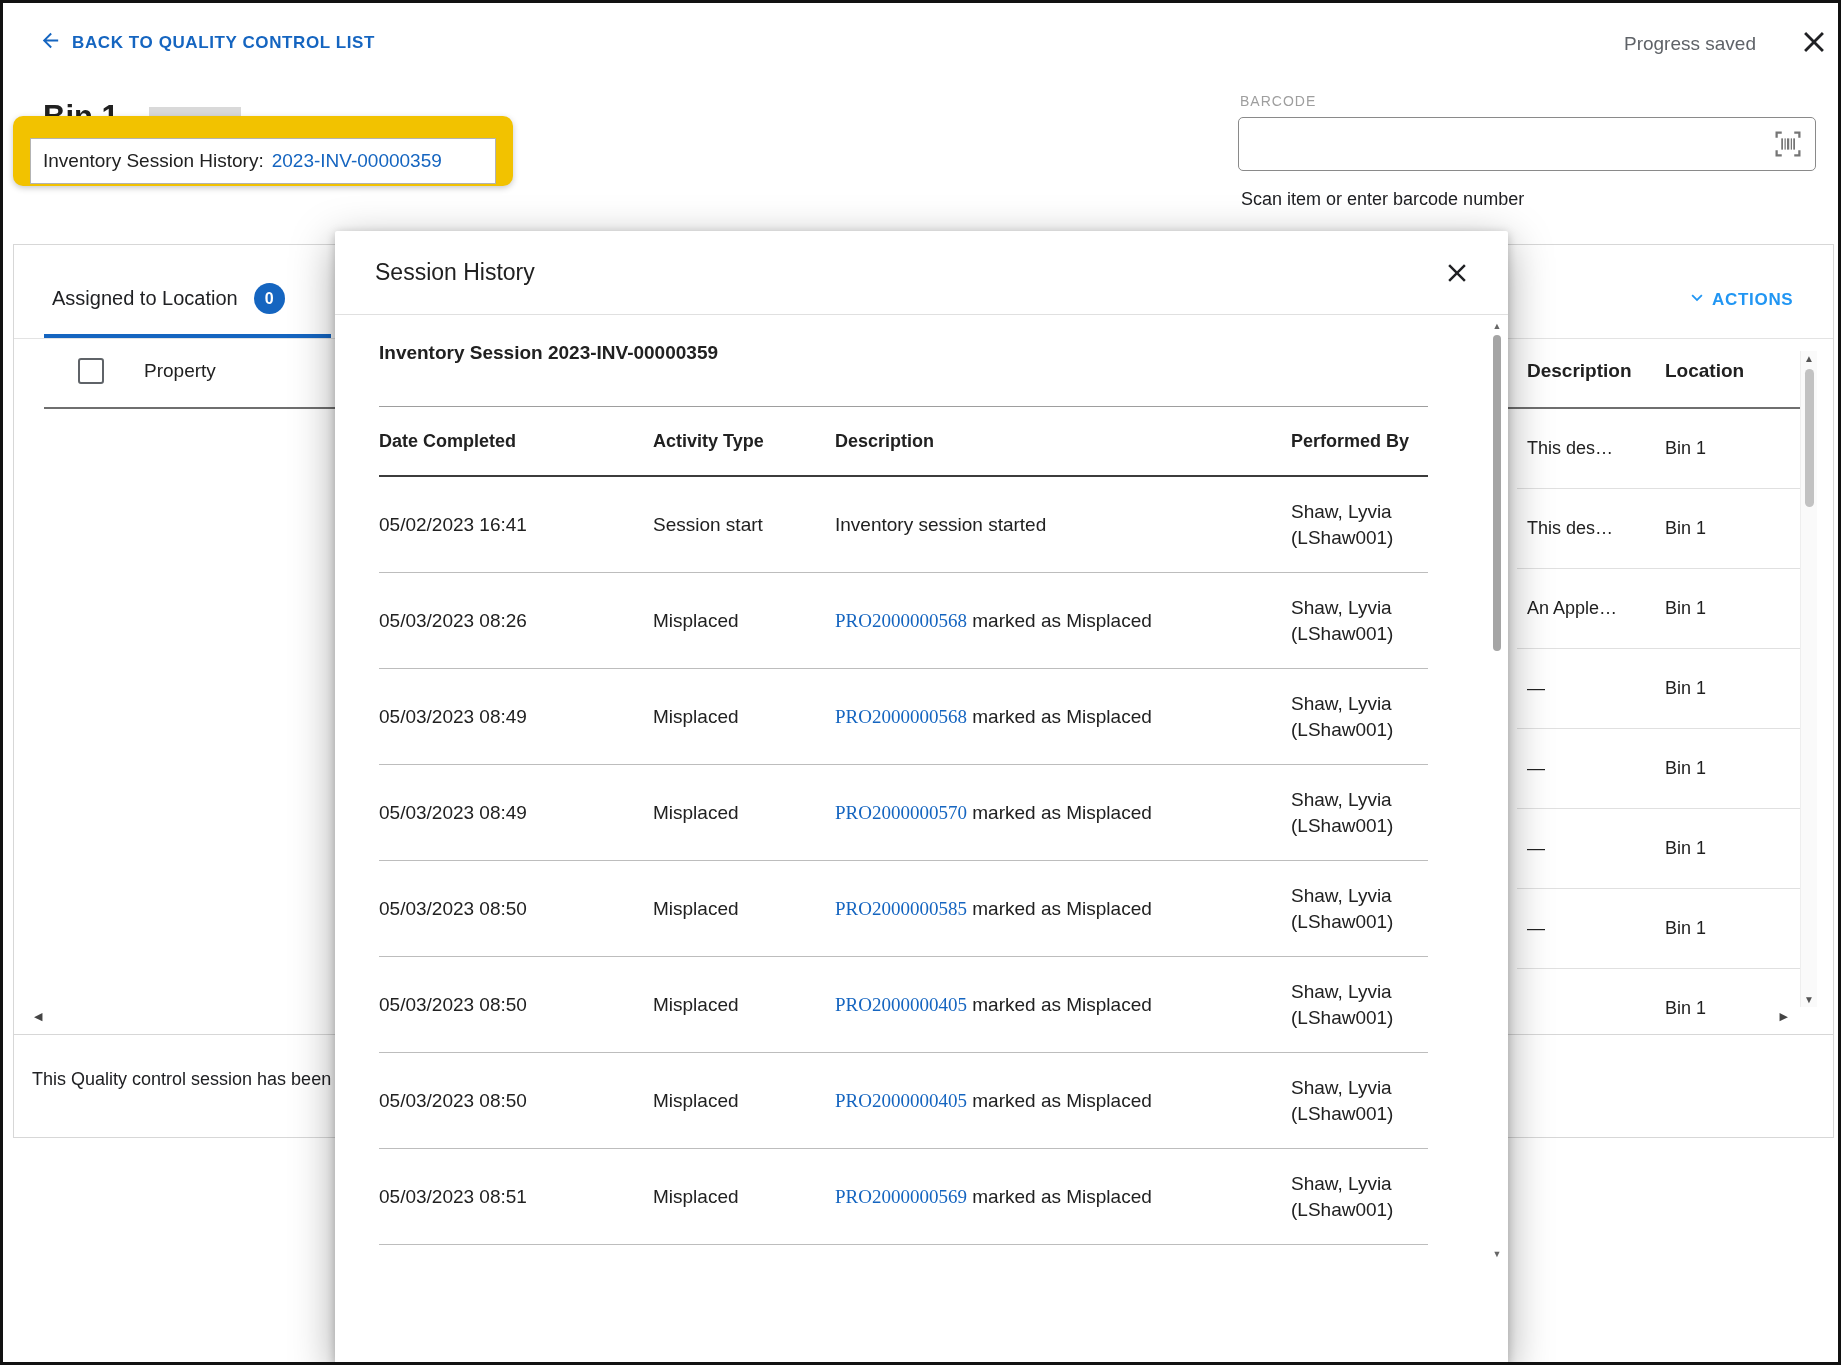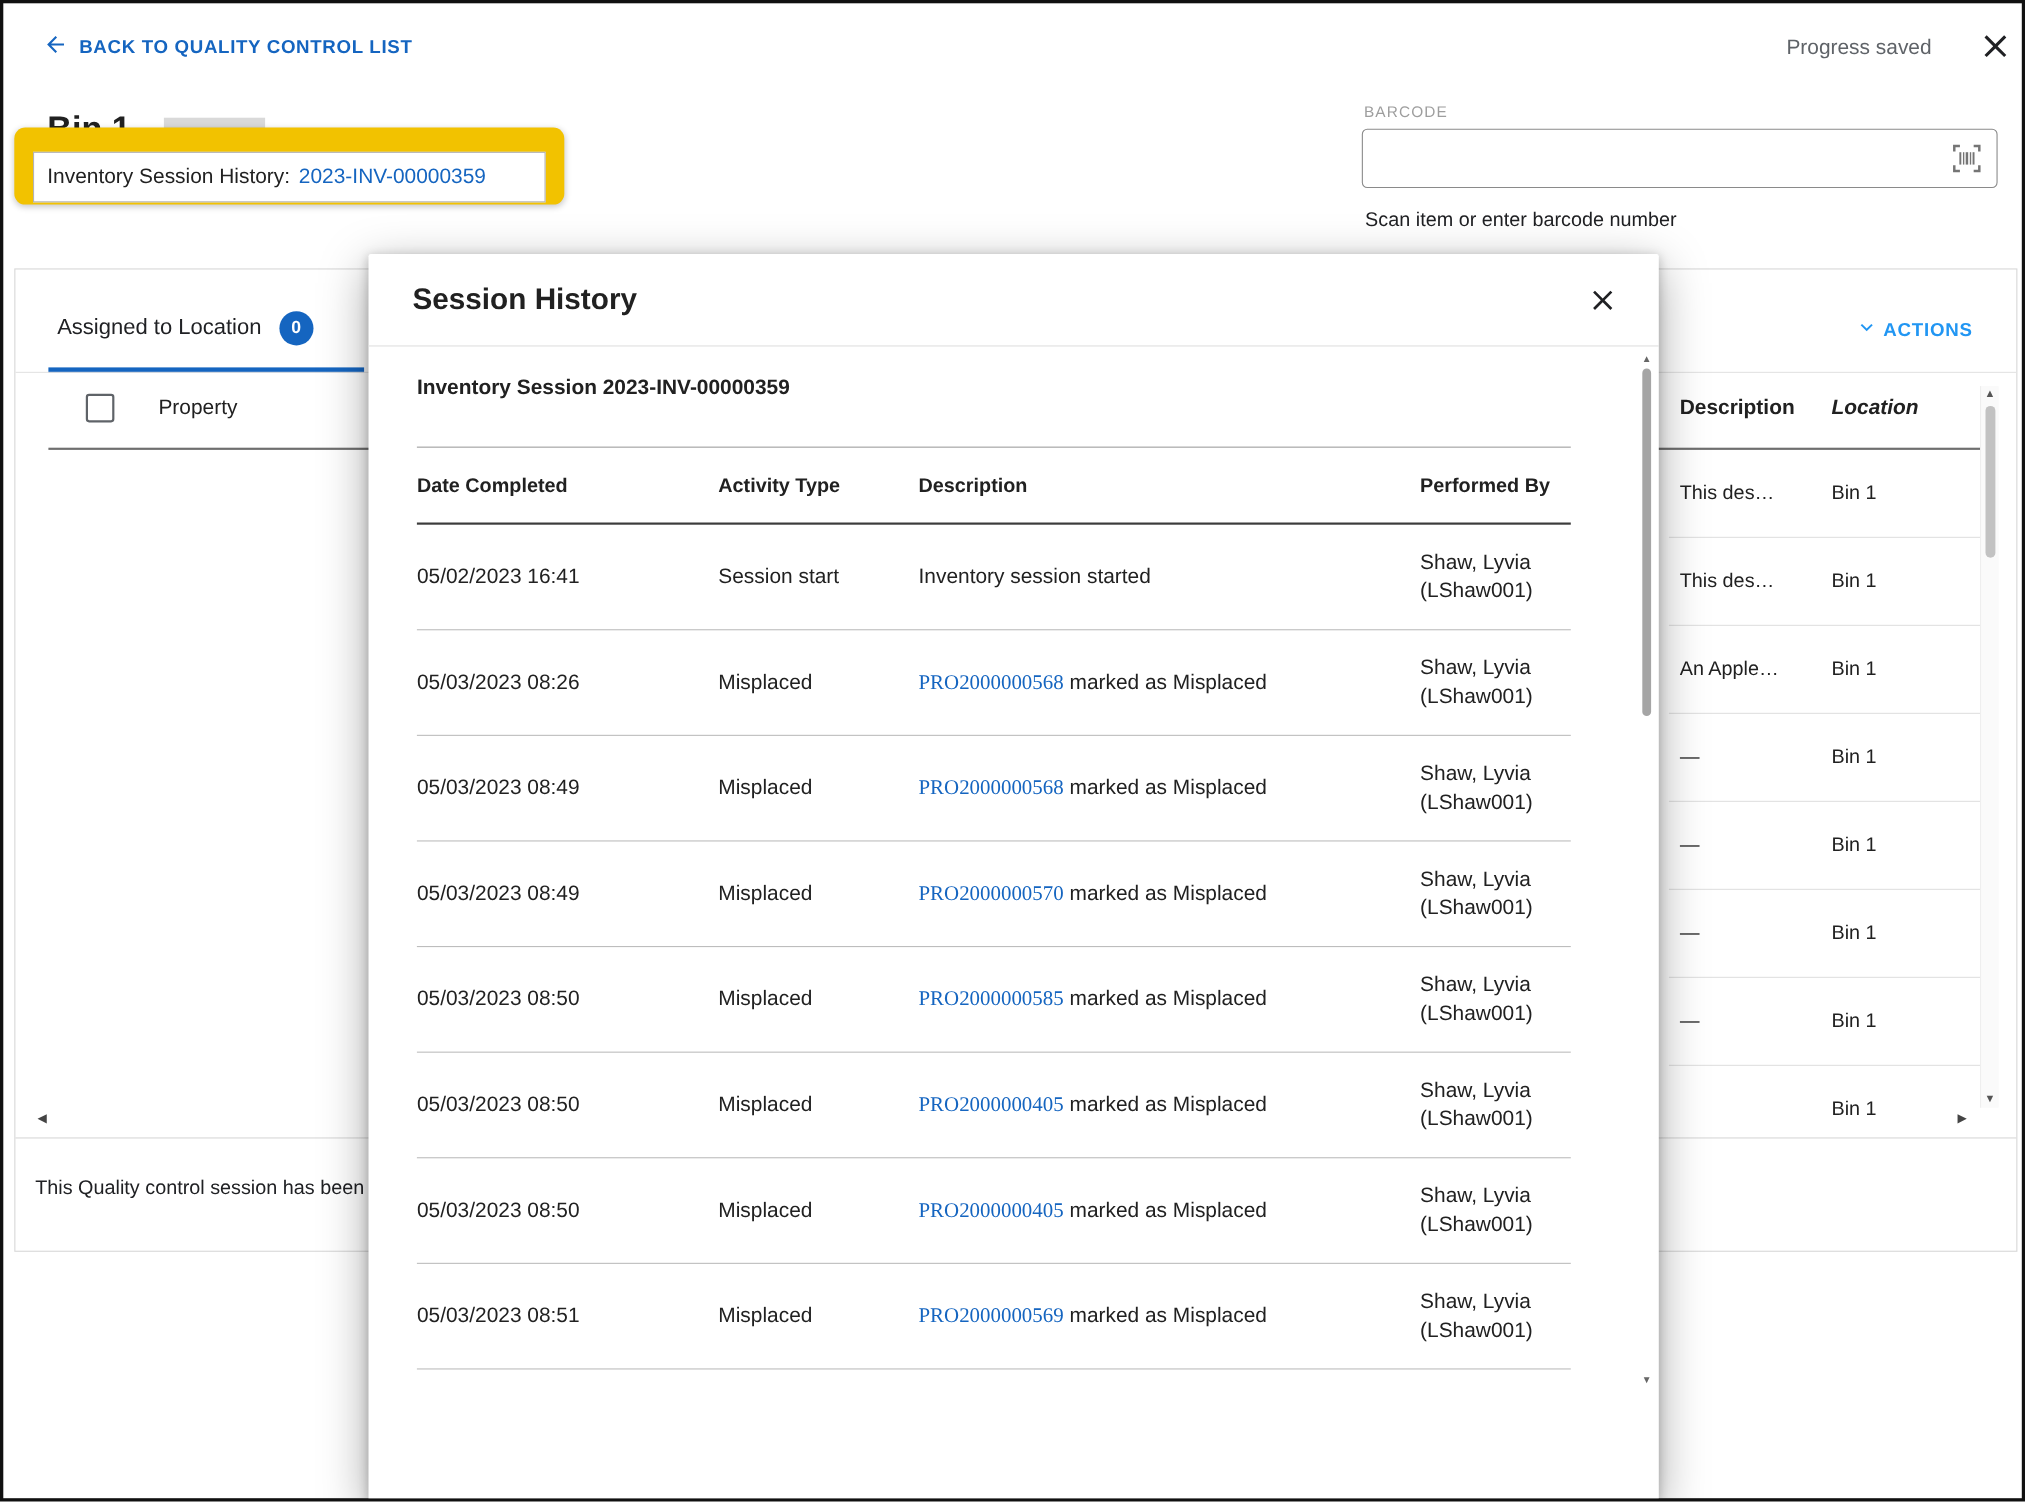--- a/index.html
+++ b/index.html
@@ -58,21 +58,21 @@
   .tab-underline { position: absolute; left: 30px; top: 89px; width: 287px; height: 5px; background: #1565C0; }
   .tabs-divider { position: absolute; left: 0; top: 93px; width: 100%; height: 1px; background: #e3e3e3; }
 
   .checkbox { position: absolute; left: 64px; top: 113px; width: 26px; height: 26px; border: 2px solid #5f6368; border-radius: 3px; background: #fff; cursor: pointer; }
   .property-header { position: absolute; left: 130px; top: 115px; font-size: 19px; color: #212121; }
   .table-header-line { position: absolute; left: 30px; top: 162px; width: 1756px; height: 2px; background: #6f6f6f; }
 
   .actions { position: absolute; left: 1672px; top: 41px; display: flex; align-items: center; gap: 4px; color: #2196F3; font-size: 17px; font-weight: 700; letter-spacing: .7px; cursor: pointer; }
 
   .col-desc-header { position: absolute; left: 1513px; top: 115px; font-size: 19px; font-weight: 700; }
-  .col-loc-header  { position: absolute; left: 1651px; top: 115px; font-size: 19px; font-weight: 700; font-style: italic; }
+  .col-loc-header  { position: absolute; left: 1651px; top: 115px; font-size: 19px; font-weight: 700; }
 
   .rrows { position: absolute; left: 1503px; top: 164px; width: 283px; height: 618px; overflow: hidden; }
   .rrow { display: grid; grid-template-columns: 138px auto; align-items: center; height: 80px; padding-left: 10px; border-bottom: 1px solid #e0e0e0; font-size: 18px; }
   .rrow .r-desc { white-space: nowrap; overflow: hidden; }
 
   .card-bottom-divider { position: absolute; left: 0; top: 789px; width: 100%; height: 1px; background: #d7d7d7; }
   .card-note { position: absolute; left: 18px; top: 824px; font-size: 18px; color: #202124; white-space: nowrap; }
 
   
   .vscroll { position: absolute; left: 1786px; top: 106px; width: 17px; height: 656px; background: #fafafa; border-left: 1px solid #eee; cursor: pointer; }
@@ -83,21 +83,21 @@
   .hscroll .arrow-left { position: absolute; left: 6px; top: 3px; font-size: 11px; color: #444; }
   .hscroll .arrow-right { position: absolute; right: 6px; top: 3px; font-size: 11px; color: #444; }
 
   
   .modal {
     position: absolute; left: 332px; top: 228px; width: 1173px; height: 1133px;
     background: #fff; z-index: 20; border-radius: 2px;
     box-shadow: 0 12px 44px rgba(0,0,0,.35), 0 2px 10px rgba(0,0,0,.22);
   }
   .modal-header { position: relative; height: 84px; border-bottom: 1px solid #e0e0e0; display: flex; align-items: center; padding: 0 40px; }
-  .modal-title { font-size: 27px; font-weight: 700; }
+  .modal-title { font-size: 23px; font-weight: 400; }
   .modal-close { position: absolute; right: 36px; top: 27px; width: 30px; height: 30px; cursor: pointer; }
 
   .modal-body { position: absolute; left: 0; top: 85px; width: 100%; height: 944px; overflow: hidden; padding: 0 80px 0 44px; }
   .modal-subtitle { margin-top: 26px; font-size: 19px; font-weight: 700; }
   .modal-sub-divider { margin-top: 42px; height: 1px; background: #9e9e9e; }
 
   .mhead { display: grid; grid-template-columns: 274px 182px 456px 1fr; align-items: center; height: 70px; border-bottom: 2px solid #3c3c3c; font-size: 18px; font-weight: 700; }
   .mrow  { display: grid; grid-template-columns: 274px 182px 456px 1fr; align-items: center; height: 96px; border-bottom: 1px solid #bdbdbd; font-size: 19px; }
   .mc-by div { line-height: 26px; }
   .plink { color: #1565C0; font-family: Liberation Serif, serif; }

